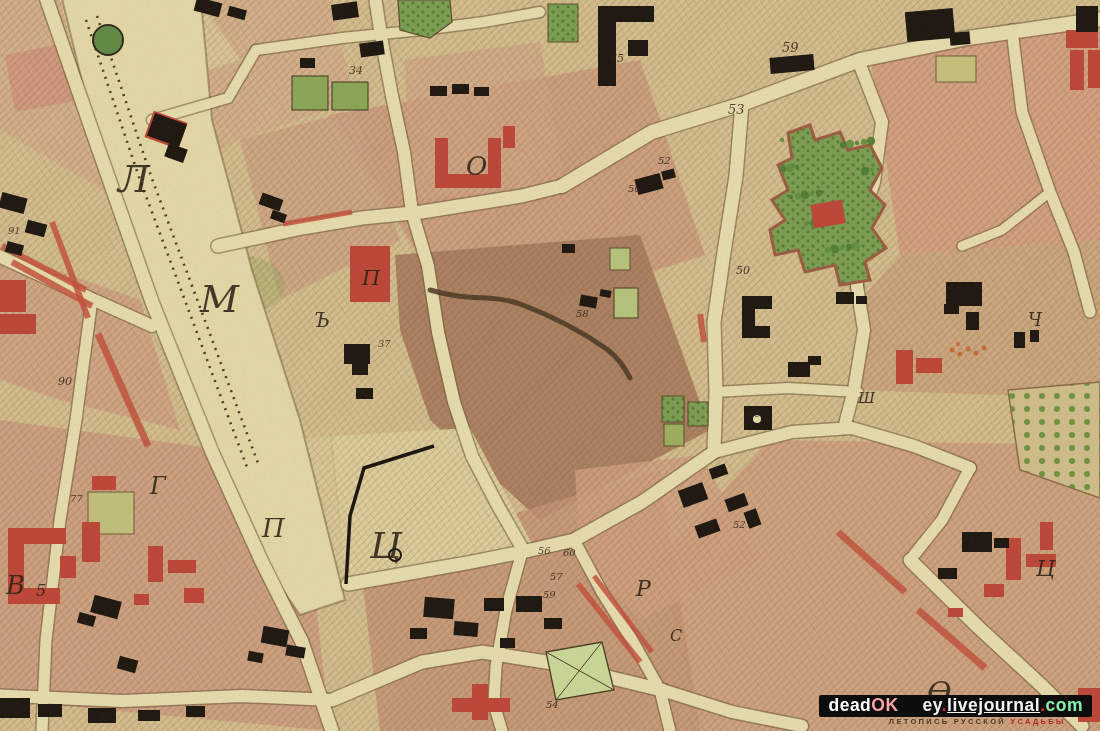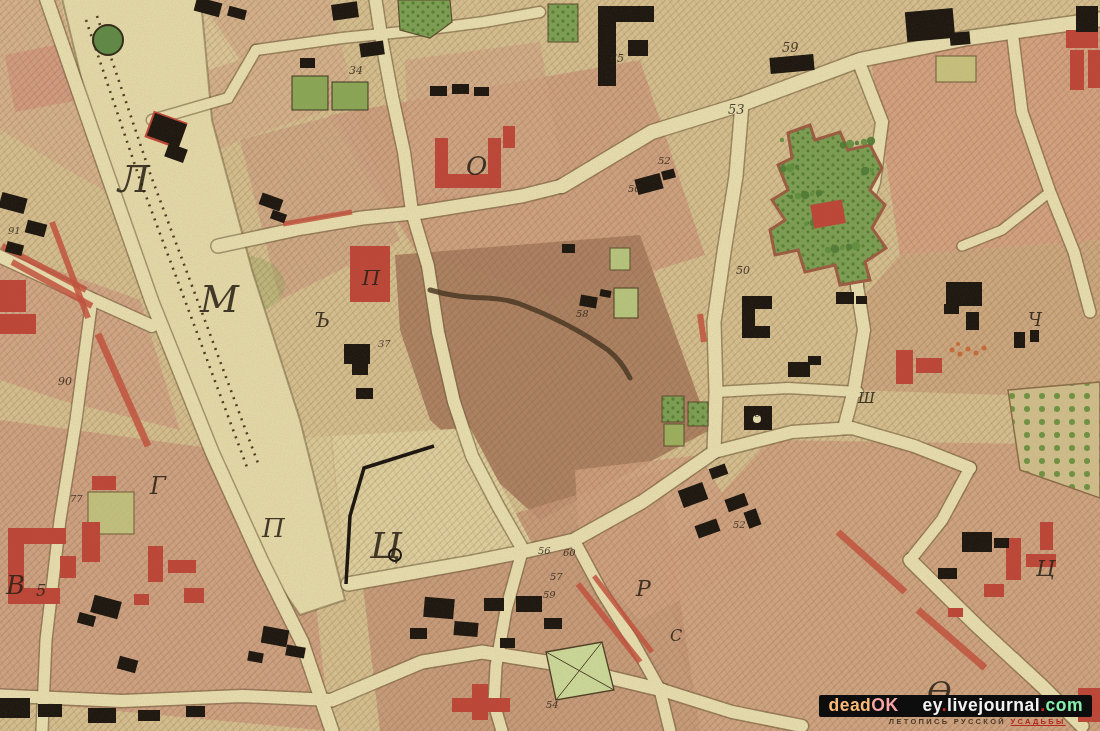--- a/index.html
+++ b/index.html
@@ -338,16 +338,16 @@
         <text x="543" y="598" font-size="10" class="plot-number">59</text>
         <text x="70" y="502" font-size="10" class="plot-number">77</text>
         <text x="36" y="596" font-size="16" class="plot-number">5</text>
         <text x="546" y="708" font-size="10" class="plot-number">54</text>
       </g>
 
     <rect x="0" y="0" width="1100" height="731" filter="url(#grain)"></rect>
   </svg>
 
   <div class="watermark">
-    <div class="wm-box" id="wm-box"><span style="color: #fdba74;">dead</span><span style="color: #fca5a5;">OK</span><span style="color: rgb(242, 242, 242); margin-left: 24px;">ey</span><span style="color: rgb(212, 42, 30);">.</span><span style="color: rgb(242, 242, 242);">livejournal</span><span style="color: rgb(212, 42, 30);">.</span><span style="color: #86efac;">com</span></div>
-    <div class="wm-tag" id="wm-tag"><span style="color: rgb(74, 58, 40); margin-left: 43px;">ЛЕТОПИСЬ РУССКОЙ </span><span style="color: rgb(181, 40, 30); text-decoration: underline;">УСАДЬБЫ</span></div>
+    <div class="wm-box" id="wm-box"><span style="color: #ffffff;">dead</span><span style="color: #fca5a5;">OK</span><span style="color: rgb(242, 242, 242); margin-left: 24px;">ey</span><span style="color: rgb(212, 42, 30);">.</span><span style="color: rgb(242, 242, 242); text-decoration: underline;">livejournal</span><span style="color: rgb(212, 42, 30);">.</span><span style="color: #86efac;">com</span></div>
+    <div class="wm-tag" id="wm-tag"><span style="color: rgb(74, 58, 40); margin-left: 43px;">ЛЕТОПИСЬ РУССКОЙ </span><span style="color: rgb(181, 40, 30);">УСАДЬБЫ</span></div>
   </div>
 </div>
 
 </body></html>

